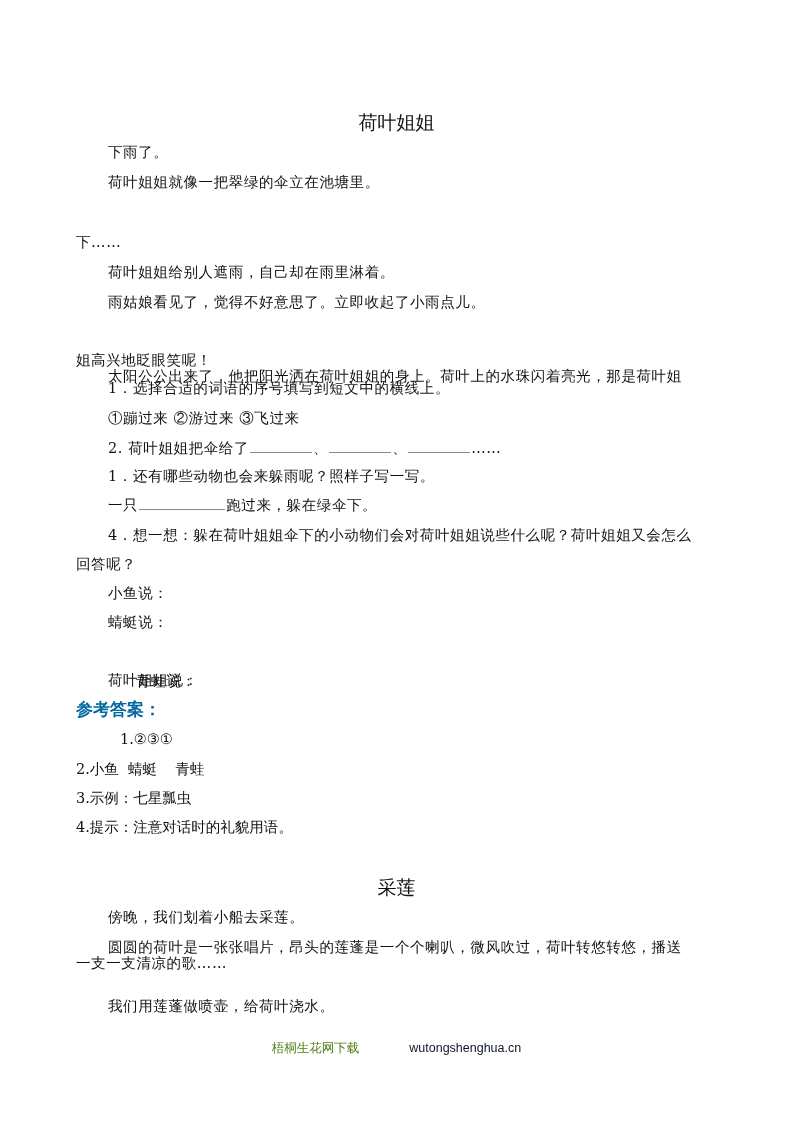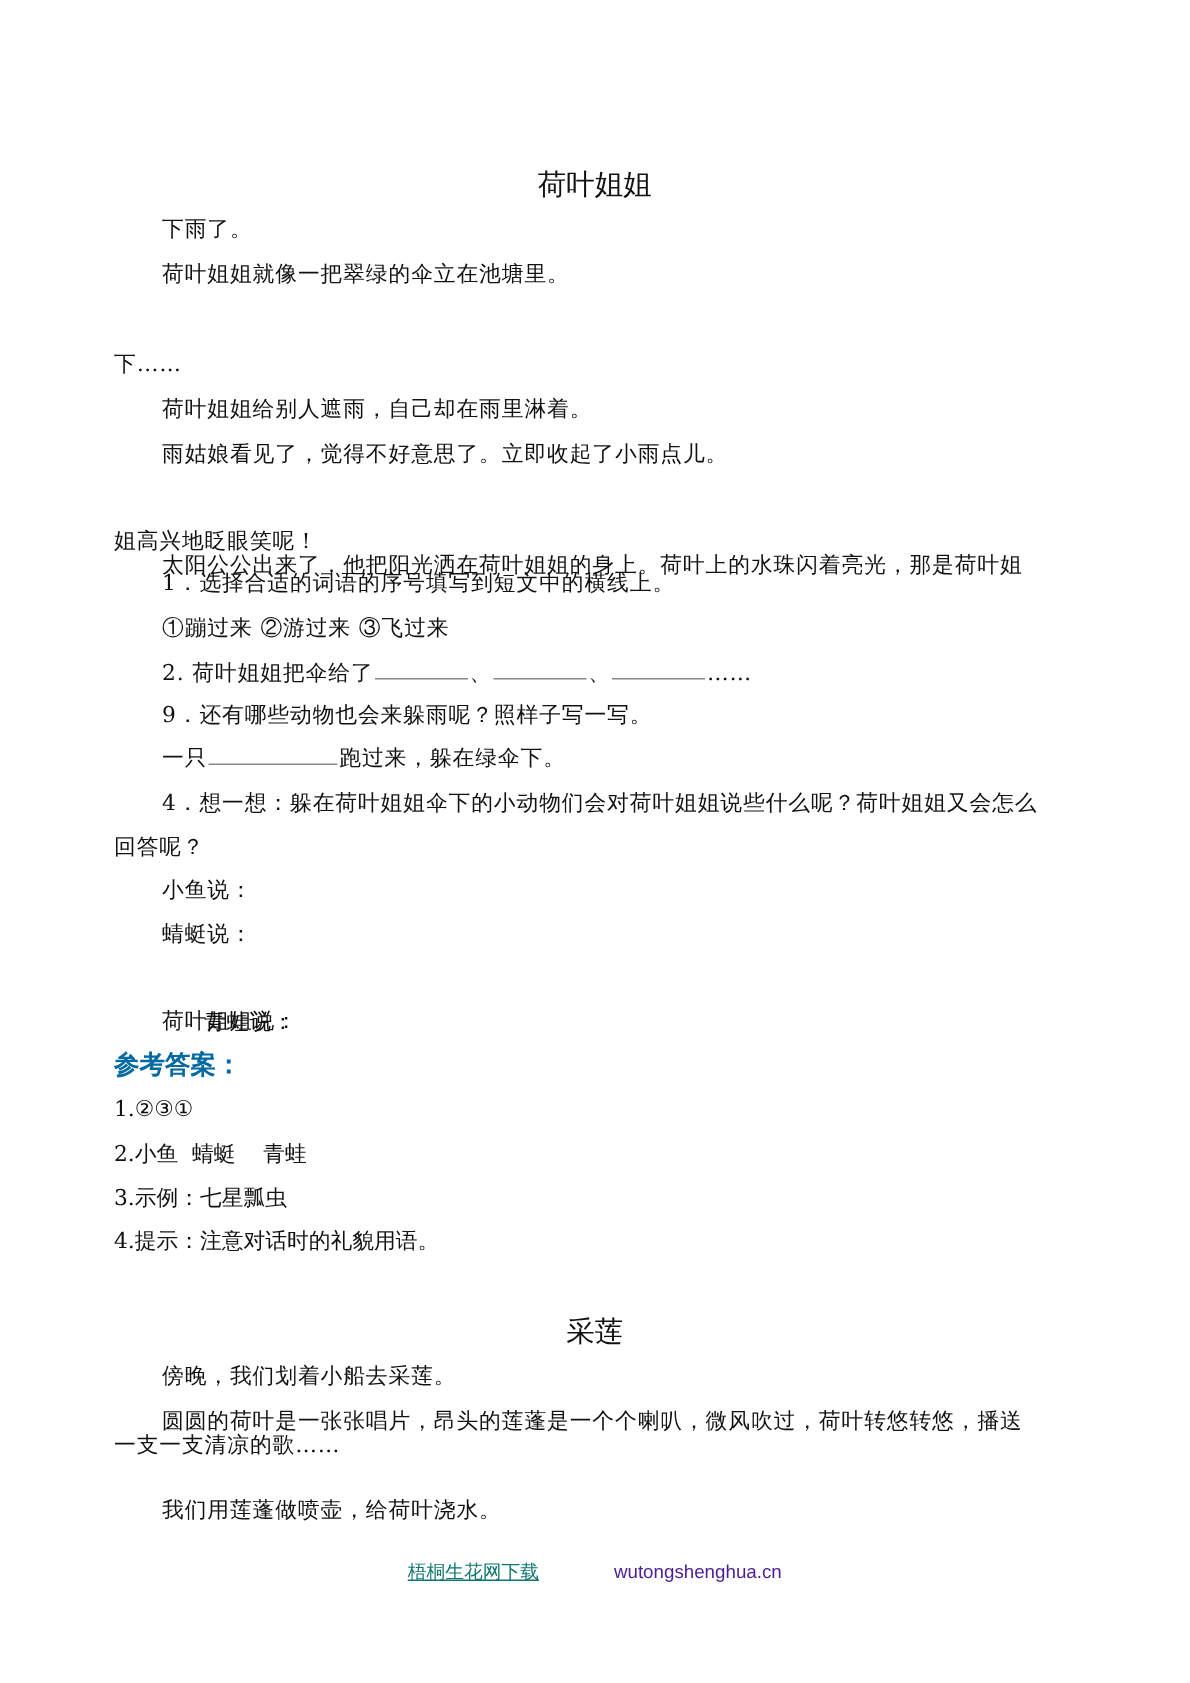--- a/index.html
+++ b/index.html
@@ -28,22 +28,22 @@
     .answers-title {
       position: absolute; left: 76px; top: 698px;
       font-family: "DejaVu Sans", "Liberation Sans", sans-serif;
       font-weight: bold; font-size: 17px; color: #0369a1;
     }
     .ans { position: absolute; left: 76px; font-size: 14.5px; color: #111; white-space: pre; }
     .footer {
       position: absolute; top: 1040px; left: 0; width: 793px; text-align: center;
       font-size: 12.5px; color: #333;
     }
-    .footer .src { font-family: "DejaVu Serif", serif; color: #0f766e; text-decoration: underline; }
-    .footer .url { font-family: "Liberation Sans", sans-serif; margin-left: 46px; color: #4c1d95; }
+    .footer .src { font-family: "DejaVu Serif", serif; color: #4d7c0f; }
+    .footer .url { font-family: "Liberation Sans", sans-serif; margin-left: 46px; color: #0f172a; }
   </style>
 </head>
 <body>
 
 <div class="page">
 
   <div class="title" style="top:110px;">荷叶姐姐</div>
 
   <div class="line ind" style="top:143px;">下雨了。</div>
   <div class="line ind" style="top:173px;">荷叶姐姐就像一把翠绿的伞立在池塘里。</div>
@@ -51,33 +51,33 @@
   <div class="line ind" style="top:263px;">荷叶姐姐给别人遮雨，自己却在雨里淋着。</div>
   <div class="line ind" style="top:293px;">雨姑娘看见了，觉得不好意思了。立即收起了小雨点儿。</div>
   <div class="line ind" style="top:323px;margin-top:44px;">太阳公公出来了，他把阳光洒在荷叶姐姐的身上。荷叶上的水珠闪着亮光，那是荷叶姐</div>
   <div class="line noind" style="top:351px;">姐高兴地眨眼笑呢！</div>
 
   <div class="line ind" style="top:379px;">1．选择合适的词语的序号填写到短文中的横线上。</div>
   <div class="line ind" style="top:409px;">①蹦过来 ②游过来 ③飞过来</div>
   <div class="line ind" style="top:439px;">
     <span>2.  荷叶姐姐把伞给了</span><span class="blank light" style="width:62px;"></span><span>、</span><span class="blank light" style="width:62px;"></span><span>、</span><span class="blank light" style="width:62px;"></span><span>……</span>
   </div>
-  <div class="line ind" style="top:467px;">9．还有哪些动物也会来躲雨呢？照样子写一写。</div>
+  <div class="line ind" style="top:467px;">1．还有哪些动物也会来躲雨呢？照样子写一写。</div>
   <div class="line ind" style="top:496px;">
     <span>一只</span><span class="blank light" style="width:86px;"></span><span>跑过来，躲在绿伞下。</span>
   </div>
   <div class="line ind" style="top:526px;">4．想一想：躲在荷叶姐姐伞下的小动物们会对荷叶姐姐说些什么呢？荷叶姐姐又会怎么</div>
   <div class="line noind" style="top:555px;">回答呢？</div>
   <div class="line ind" style="top:584px;">小鱼说：</div>
   <div class="line ind" style="top:613px;">蜻蜓说：</div>
   <div class="line ind" style="top:672px;margin-left:28px;">青蛙说：</div>
   <div class="line ind" style="top:671px;">荷叶姐姐说：</div>
 
   <div class="answers-title">参考答案：</div>
-  <div class="ans" style="top:731px;">1.②③①</div>
+  <div class="ans" style="top:731px;margin-left:44px;">1.②③①</div>
   <div class="ans" style="top:760px;">2.小鱼  蜻蜓    青蛙</div>
   <div class="ans" style="top:789px;">3.示例：七星瓢虫</div>
   <div class="ans" style="top:818px;">4.提示：注意对话时的礼貌用语。</div>
 
   <div class="title" style="top:875px;">采莲</div>
   <div class="line ind" style="top:908px;">傍晚，我们划着小船去采莲。</div>
   <div class="line ind" style="top:938px;">圆圆的荷叶是一张张唱片，昂头的莲蓬是一个个喇叭，微风吹过，荷叶转悠转悠，播送</div>
   <div class="line noind" style="top:954px;">一支一支清凉的歌……</div>
   <div class="line ind" style="top:997px;">我们用莲蓬做喷壶，给荷叶浇水。</div>
 

